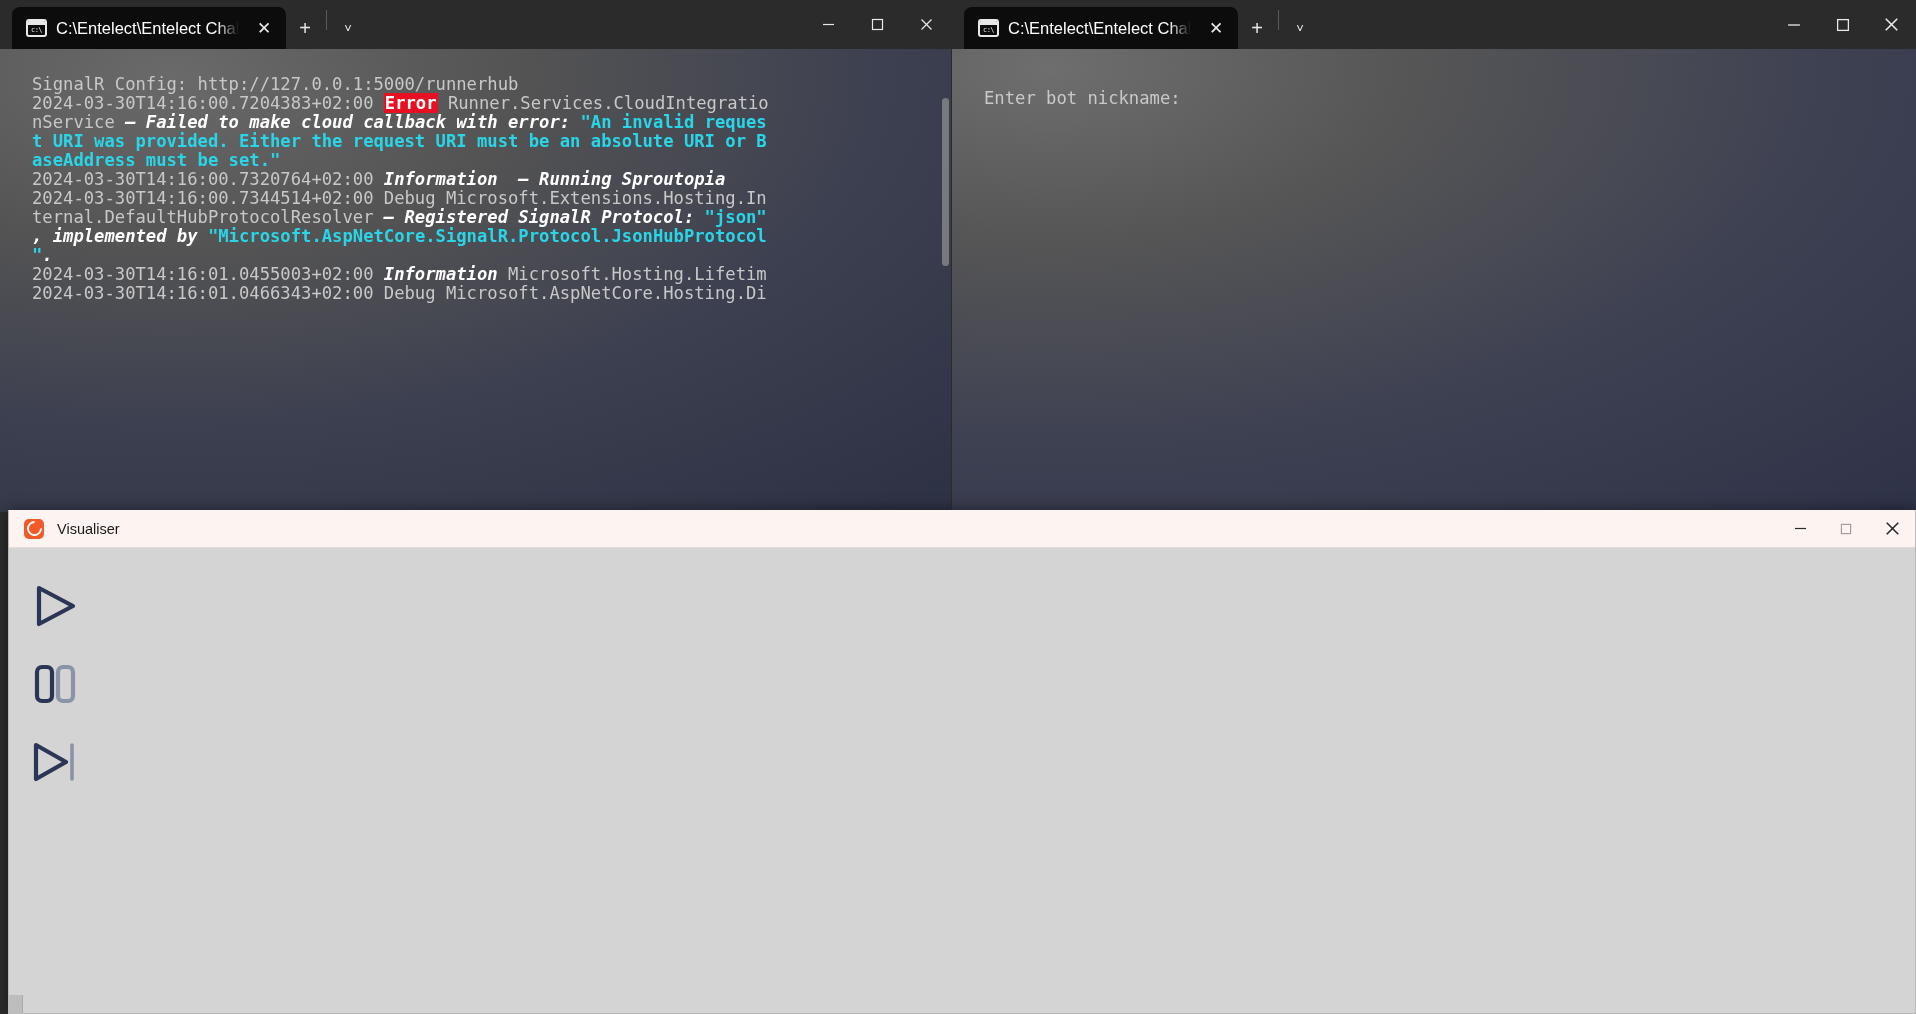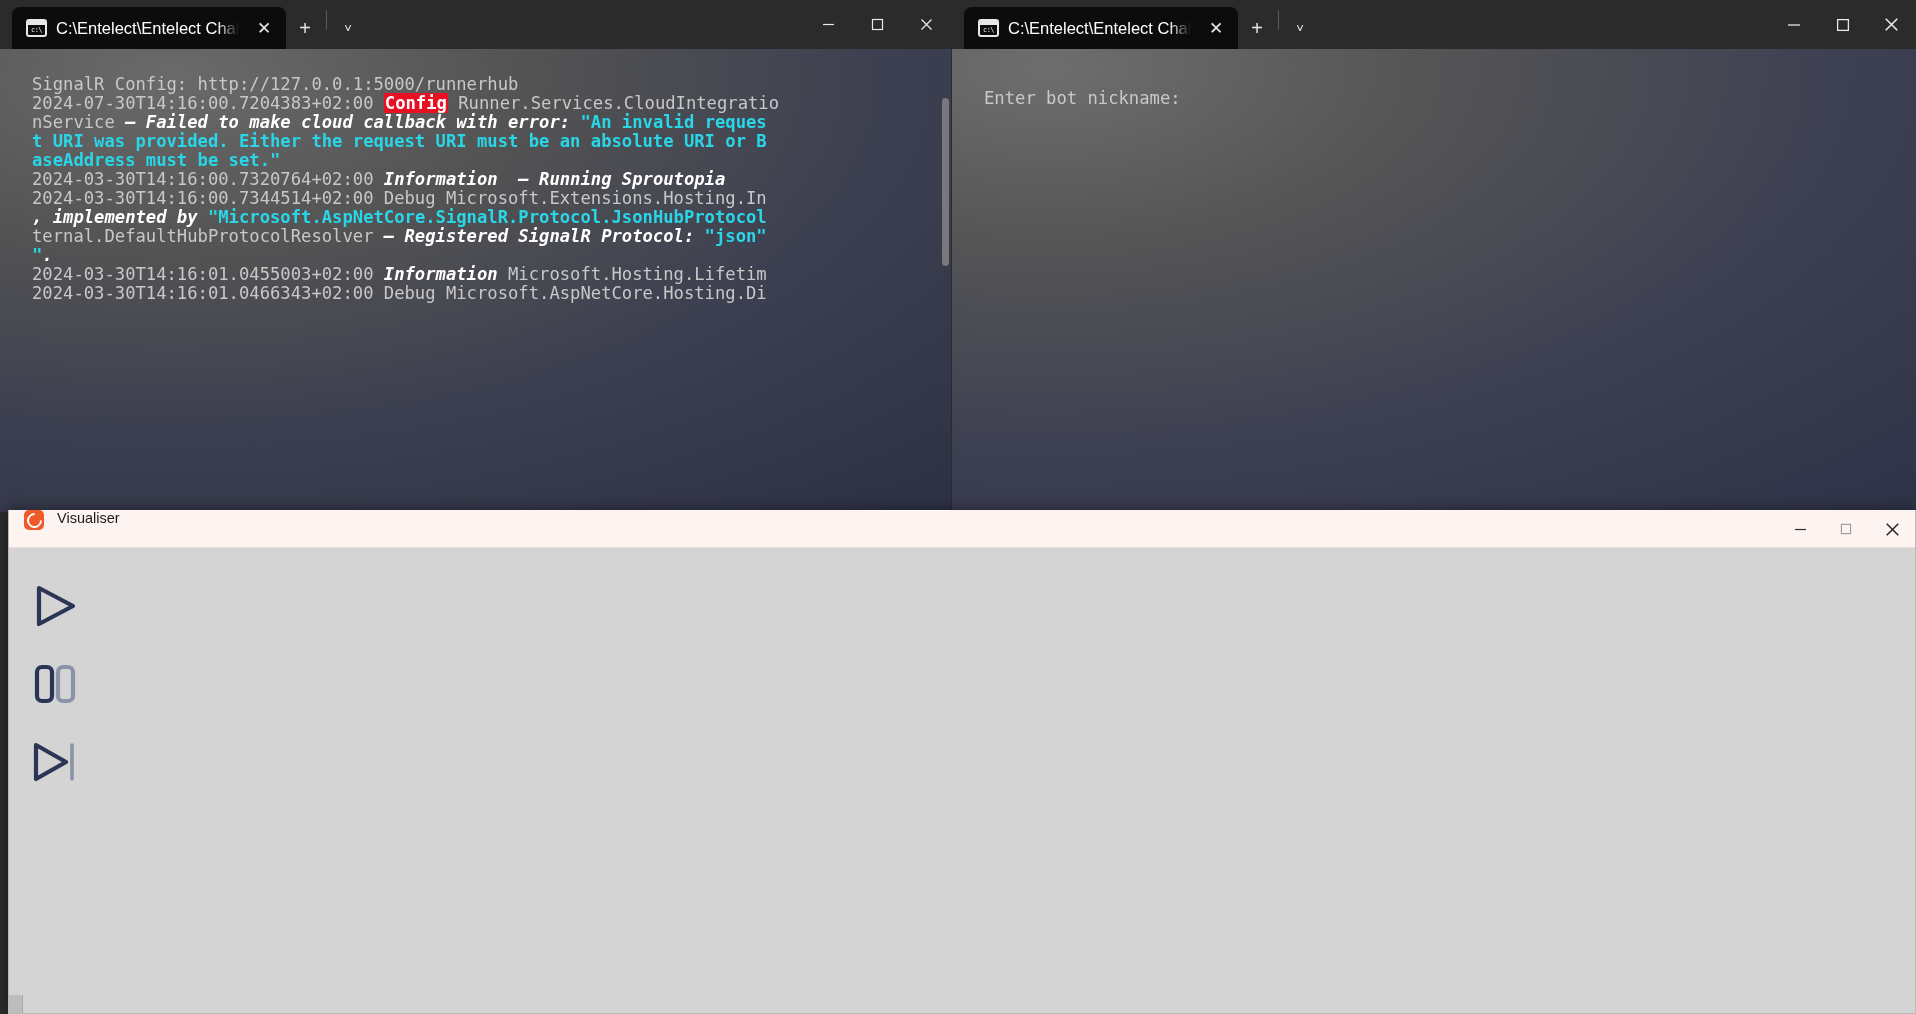--- a/index.html
+++ b/index.html
@@ -140,21 +140,21 @@
     background: #d4d4d4;
     border: 1px solid #b9b9b9;
     border-top: none;
     display: flex;
     flex-direction: column;
     box-shadow: 0 -2px 12px rgba(0,0,0,.35);
   }
   .vis-titlebar {
     height: 38px;
     background: #fdf3f0;
-    display: flex; 
+    display: flex; align-items: center;
     flex: none;
     border-bottom: 1px solid #e7dcd8;
   }
   .vis-logo {
     width: 20px; height: 20px; margin-left: 15px; margin-right: 13px;
     border-radius: 5px;
     background: #f05a28;
     position: relative; flex: none;
     display: flex; align-items: center; justify-content: center;
   }
@@ -231,28 +231,28 @@
         <div class="wc-btn">
           <svg width="13" height="13" viewBox="0 0 13 13">
               <line x1="1.5" y1="1.5" x2="11.5" y2="11.5" stroke="currentColor" stroke-width="1.2"></line>
               <line x1="11.5" y1="1.5" x2="1.5" y2="11.5" stroke="currentColor" stroke-width="1.2"></line>
             </svg>
         </div>
       </div>
     </div>
     <div class="term-body" id="term-left-body">
       <div class="term-line"><span class="tk-dim">SignalR Config: http://127.0.0.1:5000/runnerhub</span></div>
-        <div class="term-line"><span class="tk-dim">2024-07-30T14:16:00.7204383+02:00 </span><span class="tk-err">Config</span><span class="tk-dim"> Runner.Services.CloudIntegratio</span></div>
+        <div class="term-line"><span class="tk-dim">2024-03-30T14:16:00.7204383+02:00 </span><span class="tk-err">Error</span><span class="tk-dim"> Runner.Services.CloudIntegratio</span></div>
         <div class="term-line"><span class="tk-dim">nService </span><span class="tk-white">— Failed to make cloud callback with error: </span><span class="tk-cyan">"An invalid reques</span></div>
         <div class="term-line"><span class="tk-cyan">t URI was provided. Either the request URI must be an absolute URI or B</span></div>
         <div class="term-line"><span class="tk-cyan">aseAddress must be set."</span></div>
         <div class="term-line"><span class="tk-dim">2024-03-30T14:16:00.7320764+02:00 </span><span class="tk-white">Information</span><span class="tk-dim">  </span><span class="tk-white">— Running Sproutopia</span></div>
         <div class="term-line"><span class="tk-dim">2024-03-30T14:16:00.7344514+02:00 Debug Microsoft.Extensions.Hosting.In</span></div>
+        <div class="term-line"><span class="tk-dim">ternal.DefaultHubProtocolResolver </span><span class="tk-white">— Registered SignalR Protocol: </span><span class="tk-cyan">"json"</span></div>
         <div class="term-line"><span class="tk-white">, implemented by </span><span class="tk-cyan">"Microsoft.AspNetCore.SignalR.Protocol.JsonHubProtocol</span></div>
-        <div class="term-line"><span class="tk-dim">ternal.DefaultHubProtocolResolver </span><span class="tk-white">— Registered SignalR Protocol: </span><span class="tk-cyan">"json"</span></div>
         <div class="term-line"><span class="tk-cyan">"</span><span class="tk-white">.</span></div>
         <div class="term-line"><span class="tk-dim">2024-03-30T14:16:01.0455003+02:00 </span><span class="tk-white">Information</span><span class="tk-dim"> Microsoft.Hosting.Lifetim</span></div>
         <div class="term-line"><span class="tk-dim">2024-03-30T14:16:01.0466343+02:00 Debug Microsoft.AspNetCore.Hosting.Di</span></div>
         <div class="term-scrollbar"></div>
     </div>
   </div>
 
   <div class="term-window" id="term-right">
     <div class="titlebar">
       <div class="tabstrip">

